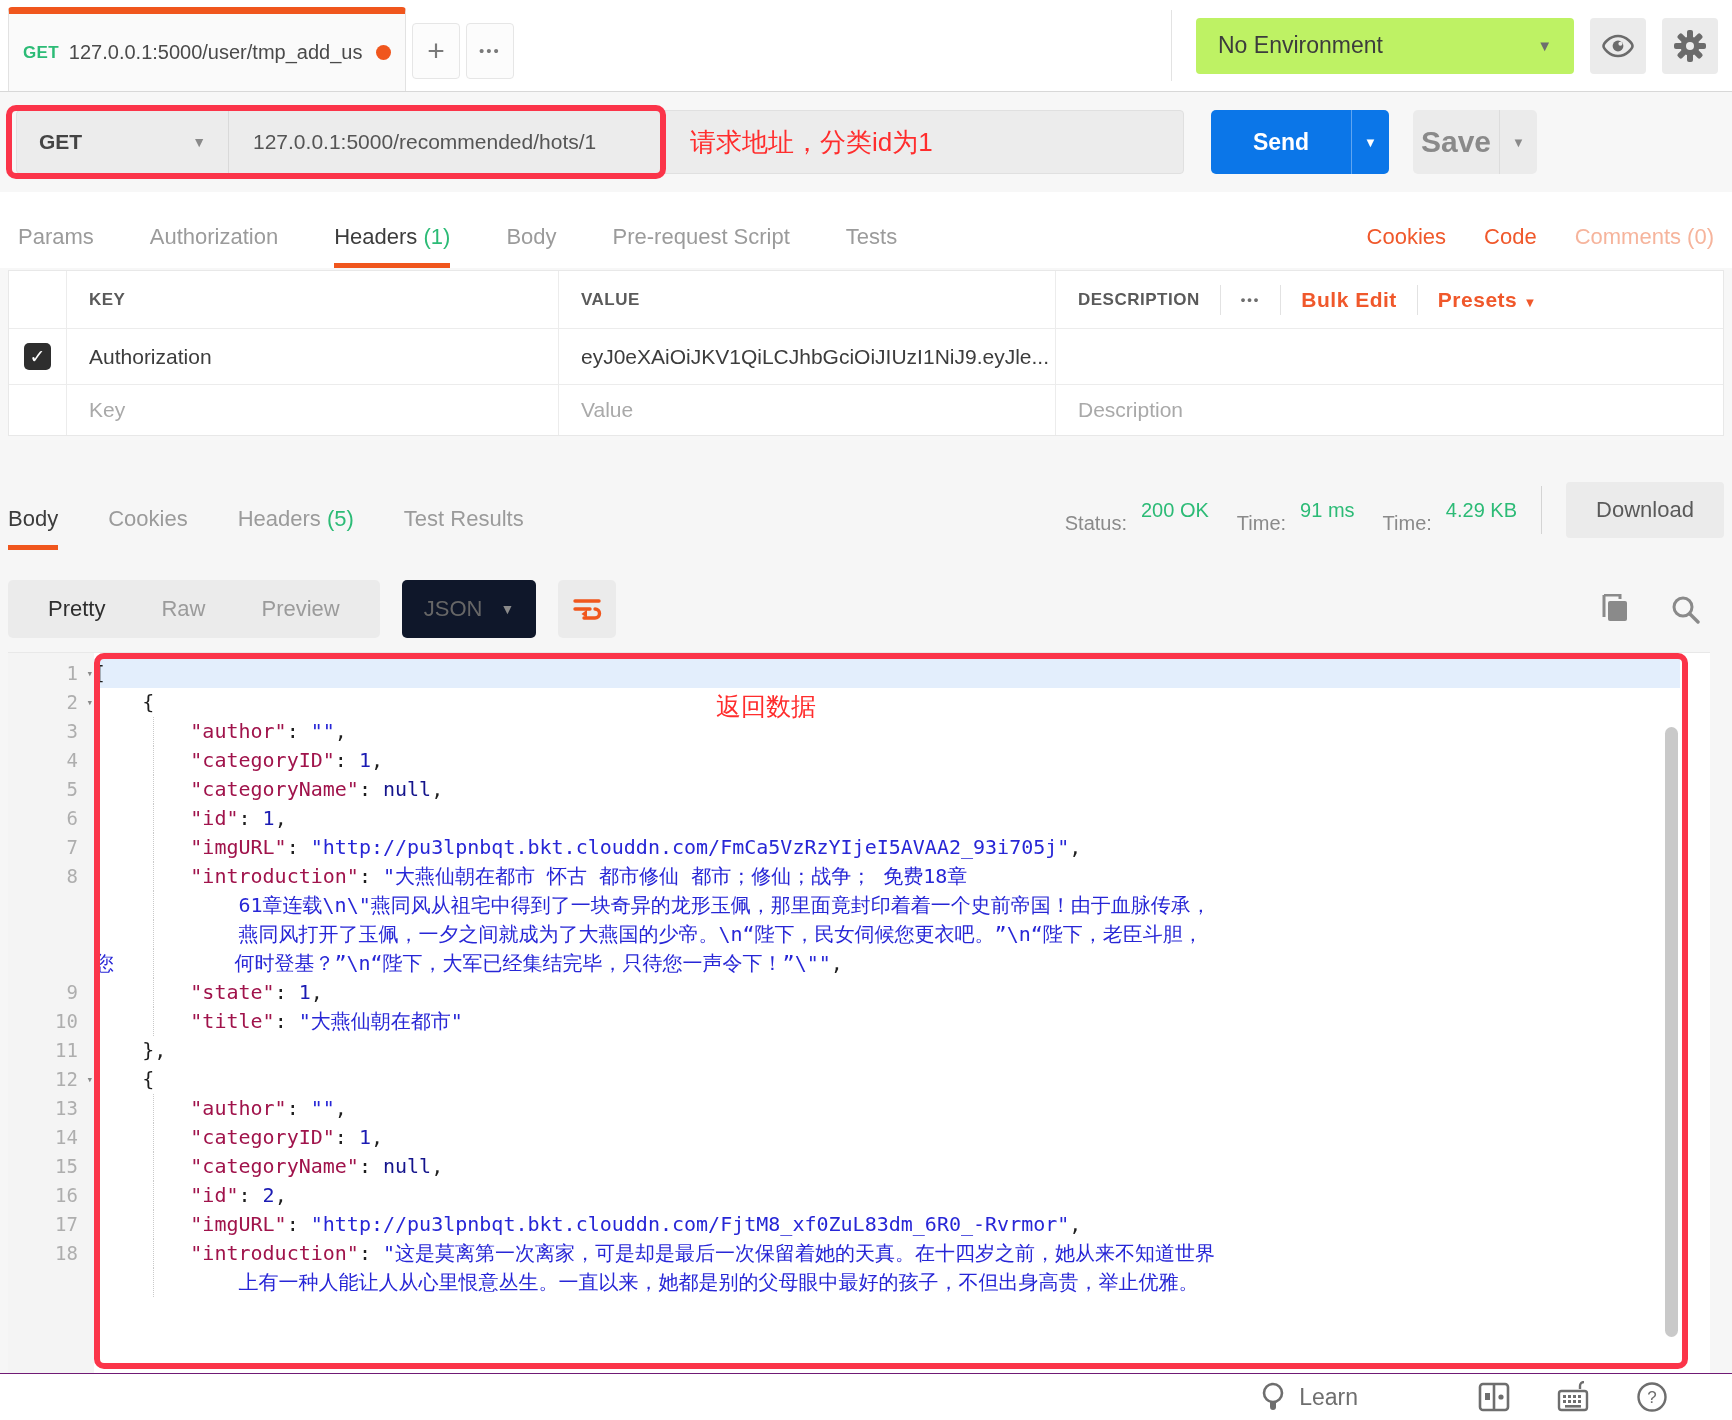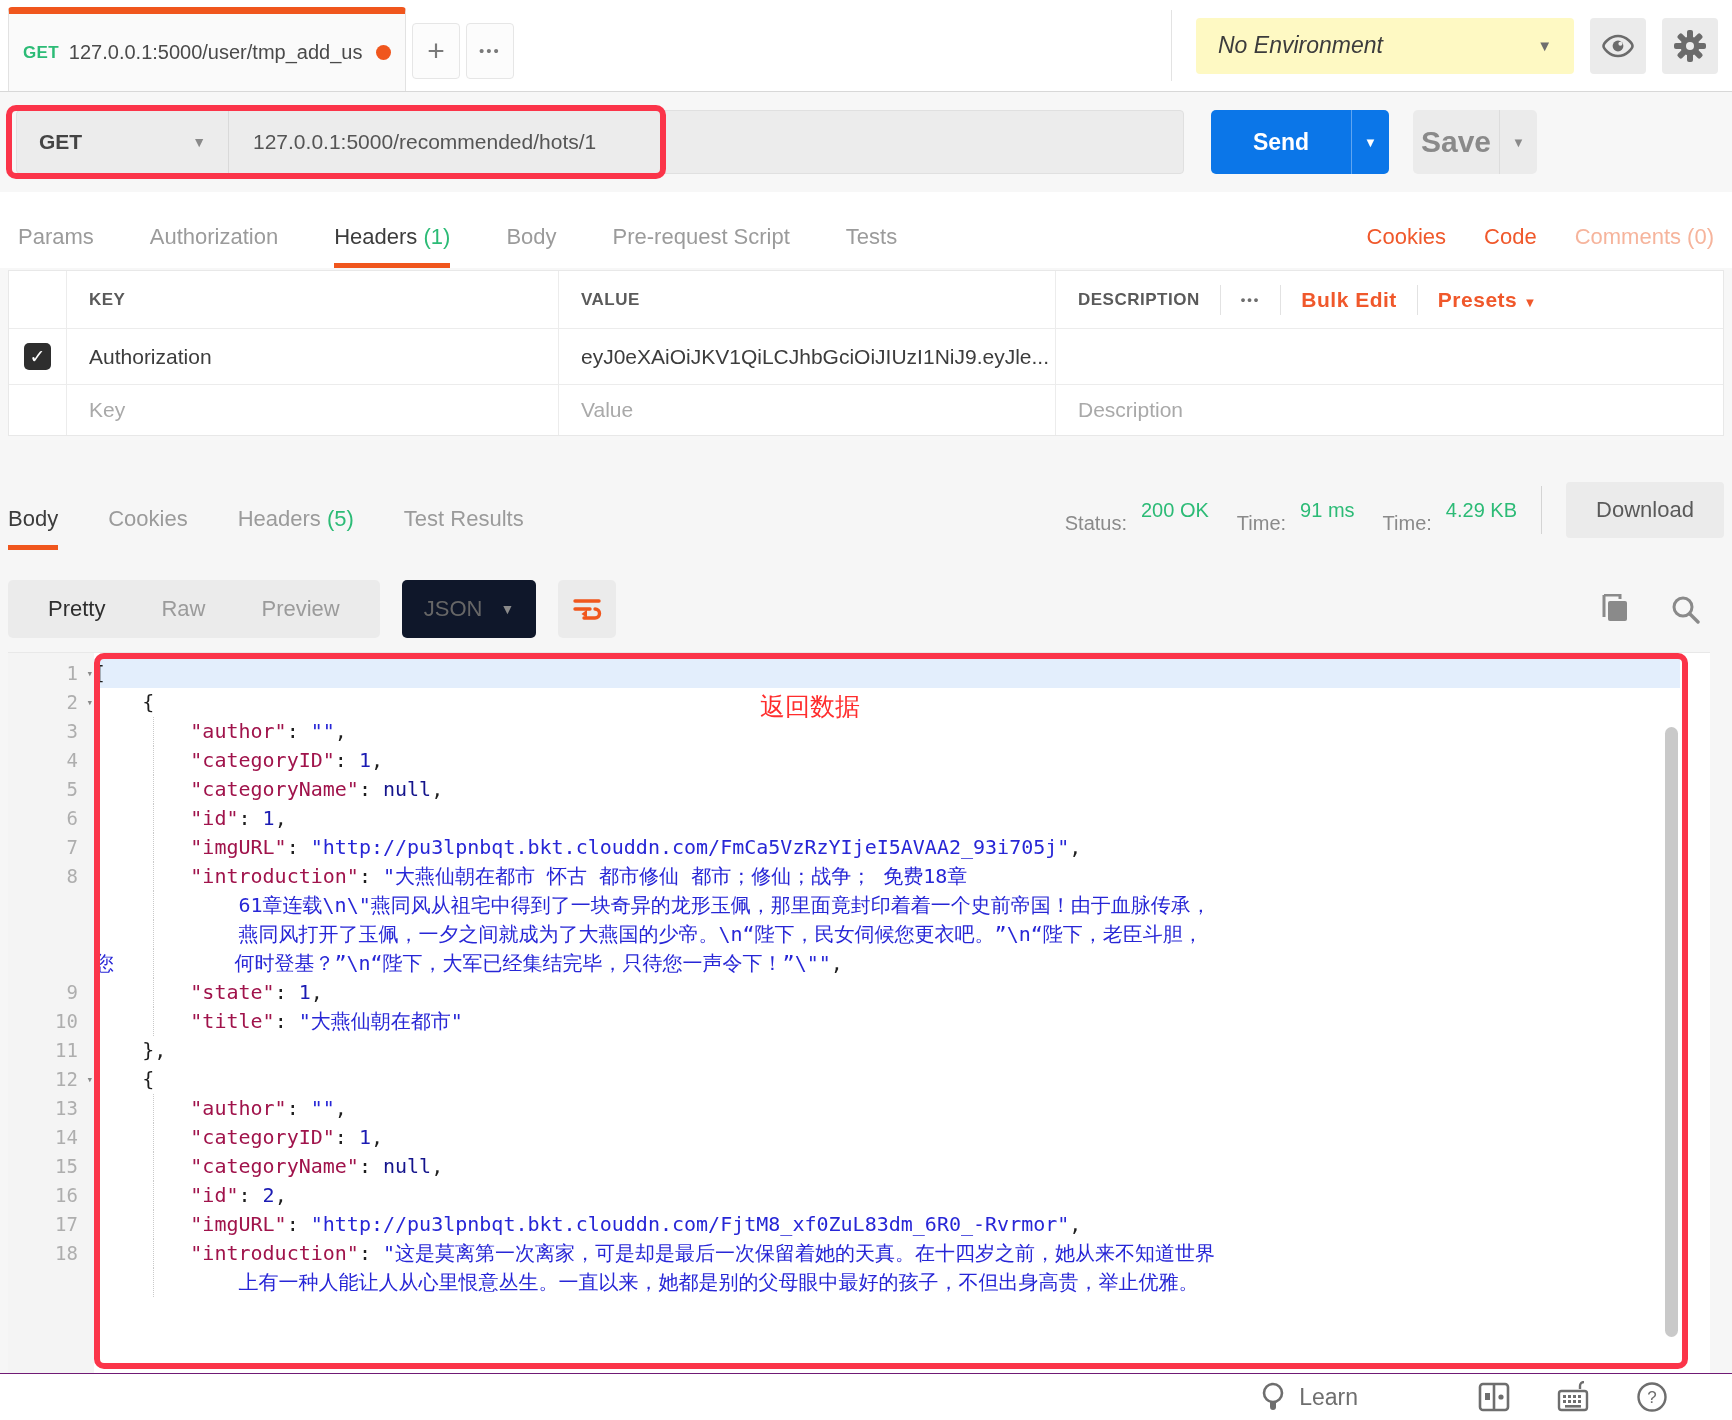--- a/index.html
+++ b/index.html
@@ -10,21 +10,21 @@
   
   .topbar { height:92px; background:#fff; border-bottom:1px solid #d8d8d8; display:flex; align-items:stretch; }
   .tabstrip { flex:1; display:flex; align-items:flex-end; padding-left:8px; }
   .req-tab { width:398px; height:84px; border:1px solid #e2e2e2; border-bottom:none; border-top:7px solid #f0561d; border-radius:4px 4px 0 0; background:#fafafa; display:flex; align-items:center; padding:0 14px; gap:10px; }
   .req-tab .m { color:#2cbb76; font-weight:bold; font-size:17px; letter-spacing:.3px; }
   .req-tab .u { color:#4a4a4a; font-size:20px; white-space:nowrap; overflow:hidden; flex:1; }
   .dot { width:15px; height:15px; border-radius:50%; background:#f0561d; flex:none; }
   .tab-btn { width:48px; height:56px; margin-left:6px; border:1px solid #e6e6e6; border-radius:4px; background:#fcfcfc; color:#7a7a7a; font-size:30px; display:flex; align-items:center; justify-content:center; align-self:center; margin-top:10px; }
   .tab-btn.more { font-size:15px; letter-spacing:2px; }
   .env-area { display:flex; align-items:center; gap:16px; padding-right:14px; border-left:1px solid #e3e3e3; margin:10px 0; padding-left:24px; }
-  .env-select { width:378px; height:56px; background:#fef9c3; border-radius:4px; display:flex; align-items:center; padding:0 22px; font-size:23px; color:#3c3c3c;font-style:italic; }
+  .env-select { width:378px; height:56px; background:#bef264; border-radius:4px; display:flex; align-items:center; padding:0 22px; font-size:23px; color:#3c3c3c; }
   .env-select .chev { margin-left:auto; color:#6e6e6e; font-size:15px; }
   .icon-btn { width:56px; height:56px; background:#ebebeb; border-radius:4px; display:flex; align-items:center; justify-content:center; color:#6b6b6b; }
 
   
   .reqbar { height:100px; background:#f7f7f7; display:flex; align-items:center; padding:0 16px; position:relative; }
   .url-group { display:flex; height:64px; width:1168px; background:#ececec; border:1px solid #e0e0e0; border-radius:4px; }
   .method-box { width:212px; display:flex; align-items:center; padding:0 22px; border-right:1px solid #d9d9d9; }
   .method-box .m { font-size:21px; font-weight:bold; color:#444; }
   .method-box .chev { margin-left:auto; color:#8a8a8a; font-size:14px; }
   .url-box { flex:1; display:flex; align-items:center; padding:0 24px; font-size:21px; color:#555; }
@@ -93,21 +93,21 @@
   .code-row .gut .fold { position:absolute; right:1px; top:0; font-size:11px; color:#8a8a8a; }
   .code-row .cnt { flex:1; white-space:pre; font-family:"DejaVu Sans Mono", monospace; font-size:20px; overflow:hidden; }
   .code-row.hl .cnt { background:#e3eefc; margin-right:30px; }
   .code-row.gd::before { content:''; position:absolute; left:145px; top:0; bottom:0; border-left:1px dotted #c9c9c9; }
   .tok-p { color:#1e1e1e; }
   .tok-k { color:#a0134b; }
   .tok-s { color:#2726d6; }
   .tok-n { color:#1b1bb3; }
   .tok-u { color:#14148c; }
   .redbox-resp { position:absolute; left:86px; right:22px; top:0; bottom:4px; border:6px solid #fb3449; border-radius:10px; pointer-events:none; }
-  .resp-note { position:absolute; left:752px; top:37px; color:#ff2d2d; font-size:25px; z-index:3; }
+  .resp-note { position:absolute; left:708px; top:37px; color:#ff2d2d; font-size:25px; z-index:3; }
   .vscroll { position:absolute; right:32px; top:74px; width:13px; height:610px; background:#c9c9c9; border-radius:7px; }
 
   
   .footer { height:47px; background:#fff; border-top:1px solid #701a75; display:flex; align-items:center; justify-content:flex-end; padding-right:64px; gap:0; color:#6e6e6e; }
   .learn { display:flex; align-items:center; gap:14px; font-size:23px; color:#6e6e6e; margin-right:120px; }
   .fico { display:flex; align-items:center; justify-content:center; }
   .fico + .fico { margin-left:46px; }
   svg { display:block; }
 </style>
 </head>
@@ -170,20 +170,21 @@
           <span>▼</span>
         </div>
     </div>
     <div class="save-group">
       <div class="save-main">Save</div>
       <div class="save-arrow">
           <span>▼</span>
         </div>
     </div>
     <div class="redbox-url"></div>
+    <div class="url-note">请求地址，分类id为1</div>
   </section>
 
   <nav class="reqtabs">
     <div class="rtab">Params</div>
     <div class="rtab">Authorization</div>
     <div class="rtab active"><span>Headers</span> <span class="cnt">(1)</span></div>
     <div class="rtab">Body</div>
     <div class="rtab">Pre-request Script</div>
     <div class="rtab">Tests</div>
     <div class="rtabs-right">

